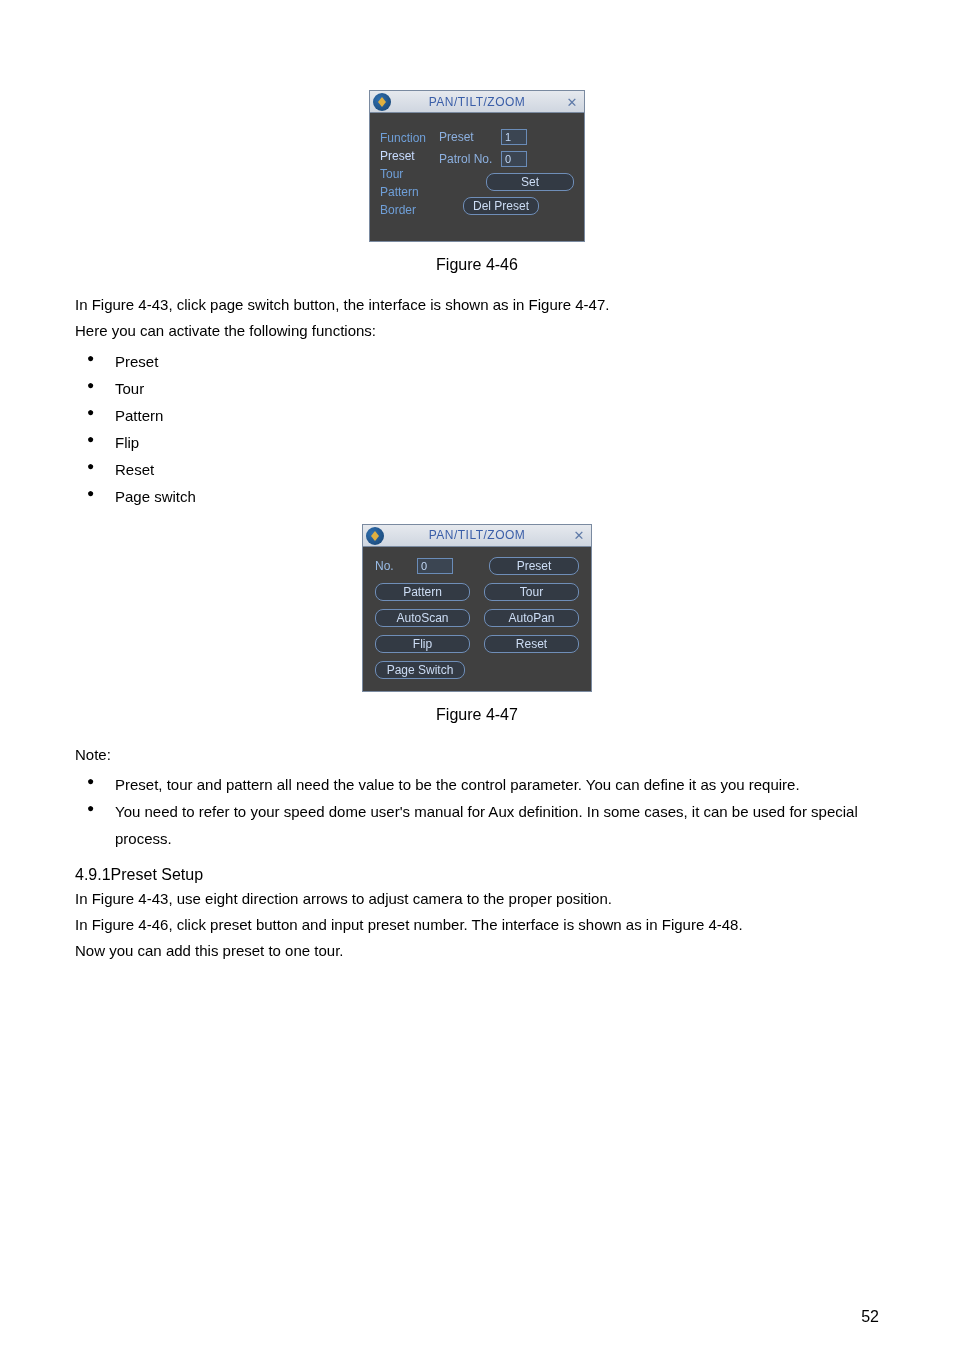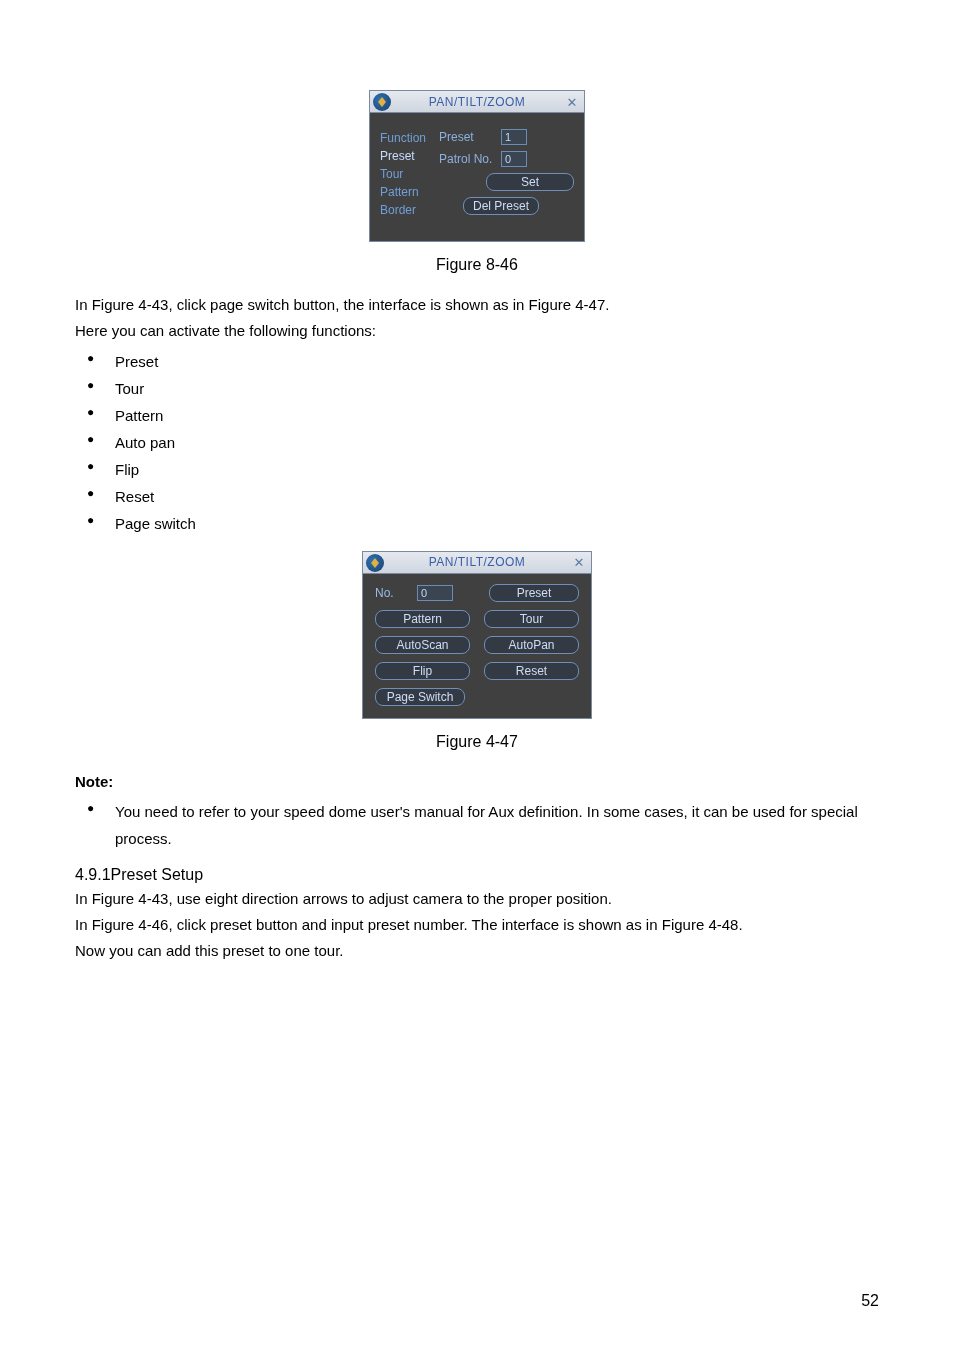--- a/index.html
+++ b/index.html
@@ -164,25 +164,25 @@
     padding-left: 28px;
     line-height: 1.8;
   }
   ul.bullets li::before {
     content: "●";
     position: absolute;
     left: 0;
     top: 0;
     font-size: 12px;
   }
-  .note-head { font-weight: bold; margin-top: 0; }
+  .note-head { font-weight: normal; margin-top: 0; }
   .sec-head { font-weight: normal; font-size: 16px; margin: 6px 0 2px 0; }
   .pagenum {
     position: absolute;
-    bottom: 40px;
+    bottom: 24px;
     right: 75px;
     font-size: 16px;
   }
 </style>
 </head>
 <body>
 
 <div class="page">
 
   <div class="ptz-dialog centered">
@@ -211,30 +211,29 @@
         <div class="row1">
           <span class="lbl">Patrol No.</span>
           <span class="smallbox">0</span>
         </div>
         <div class="ptzbtn w80">Set</div>
         <div class="ptzbtn w90">Del Preset</div>
       </div>
     </div>
   </div>
 
-  <div class="fig-caption">Figure 8-46</div>
+  <div class="fig-caption">Figure 4-46</div>
 
   <p class="para">In  Figure 4-43, click page switch button, the interface is shown as in Figure 4-47.</p>
   <p class="para">Here you can activate the following functions:</p>
 
   <ul class="bullets">
     <li>Preset</li>
     <li>Tour</li>
     <li>Pattern</li>
-    <li>Auto pan</li>
     <li>Flip</li>
     <li>Reset</li>
     <li>Page switch</li>
   </ul>
 
   <div class="ptz-dialog centered" style="width:230px;">
     <div class="ptz-titlebar">
       <span class="ptz-icon-left">
         <svg viewBox="0 0 24 24">
             <path d="M12 2 L20 12 L12 22 L4 12 Z" fill="#e0b040"></path>
@@ -265,20 +264,21 @@
       <div class="btnrow">
         <div class="ptzbtn2 fixed" style="width:90px;">Page Switch</div>
       </div>
     </div>
   </div>
 
   <div class="fig-caption">Figure 4-47</div>
 
   <p class="para note-head">Note:</p>
   <ul class="bullets">
+    <li>Preset, tour and pattern all need the value to be the control parameter. You can define it as you require.</li>
     <li>You need to refer to your speed dome user's manual for Aux definition. In some cases, it can be used for special process.</li>
   </ul>
 
   <div class="sec-head">4.9.1Preset Setup</div>
   <p class="para">In Figure 4-43, use eight direction arrows to adjust camera to the proper position.</p>
   <p class="para">In Figure 4-46, click preset button and input preset number. The interface is shown as in Figure 4-48.</p>
   <p class="para">Now you can add this preset to one tour.</p>
 
 </div>
 

